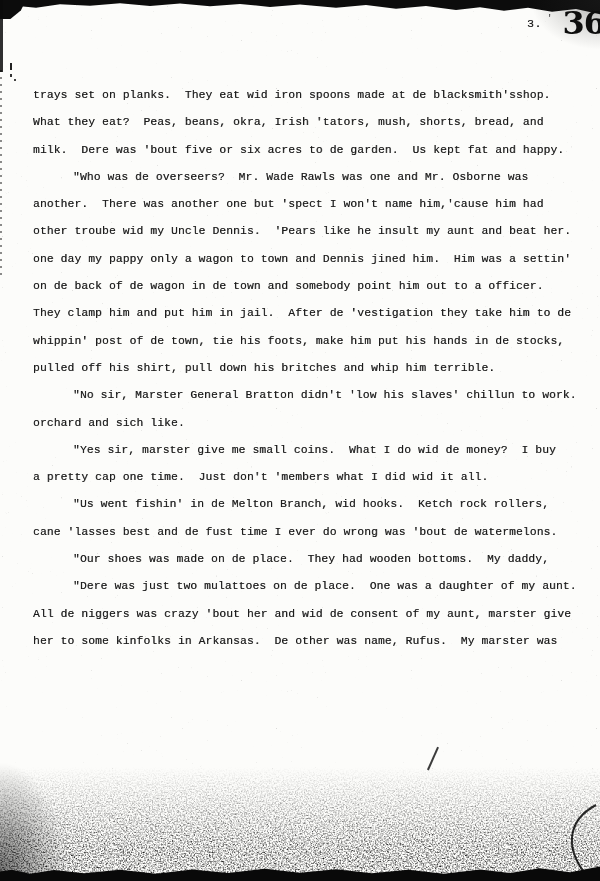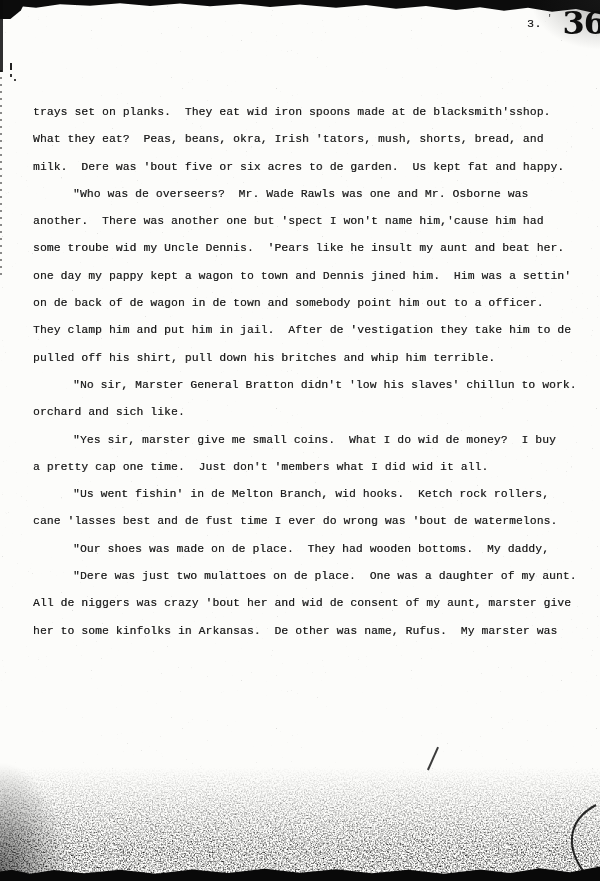--- a/index.html
+++ b/index.html
@@ -49,21 +49,21 @@
     font-size:11.5px;letter-spacing:.5px;color:#222;
     text-shadow:.3px .3px .3px rgba(0,0,0,.6);
   }
   .pageno-tick{position:absolute;left:547px;top:14px;font-size:9px;color:#333;}
   .stamp{
     position:absolute;right:-5px;top:4px;
     font-family:"DejaVu Serif","Liberation Serif",serif;
     font-weight:700;font-size:32px;color:#0d0d0d;letter-spacing:-1px;
   }
   
-  .textbody{position:absolute;left:33px;top:99px;width:560px;}
+  .textbody{position:absolute;left:33px;top:82px;width:560px;}
   .line{
     white-space:pre;
     font-size:11.3px;
     line-height:27.3px;
     letter-spacing:.12px;
     text-shadow:.35px .35px .35px rgba(20,20,20,.55);
   }
   .line.indent{padding-left:40px;}
   
   .mark-topleft-stem{position:absolute;left:10px;top:63px;width:2px;height:7px;background:#222;}
@@ -96,24 +96,25 @@
   <span class="pageno">3.</span>
   <span class="pageno-tick">′</span>
   <span class="stamp">36</span>
 
   <div class="textbody">
       <div class="line">trays set on planks.  They eat wid iron spoons made at de blacksmith'sshop.</div>
       <div class="line">What they eat?  Peas, beans, okra, Irish 'tators, mush, shorts, bread, and</div>
       <div class="line">milk.  Dere was 'bout five or six acres to de garden.  Us kept fat and happy.</div>
       <div class="line indent">"Who was de overseers?  Mr. Wade Rawls was one and Mr. Osborne was</div>
       <div class="line">another.  There was another one but 'spect I won't name him,'cause him had</div>
-      <div class="line">some troube wid my Uncle Dennis.  'Pears like he insult my aunt and beat her.</div>
-      <div class="line">one day my pappy kept a wagon to town and Dennis jined him.  Him was a settin'</div>
+      <div class="line">other troube wid my Uncle Dennis.  'Pears like he insult my aunt and beat her.</div>
+      <div class="line">one day my pappy only a wagon to town and Dennis jined him.  Him was a settin'</div>
       <div class="line">on de back of de wagon in de town and somebody point him out to a officer.</div>
       <div class="line">They clamp him and put him in jail.  After de 'vestigation they take him to de</div>
+      <div class="line">whippin' post of de town, tie his foots, make him put his hands in de stocks,</div>
       <div class="line">pulled off his shirt, pull down his britches and whip him terrible.</div>
       <div class="line indent">"No sir, Marster General Bratton didn't 'low his slaves' chillun to work.</div>
       <div class="line">orchard and sich like.</div>
       <div class="line indent">"Yes sir, marster give me small coins.  What I do wid de money?  I buy</div>
       <div class="line">a pretty cap one time.  Just don't 'members what I did wid it all.</div>
       <div class="line indent">"Us went fishin' in de Melton Branch, wid hooks.  Ketch rock rollers,</div>
       <div class="line">cane 'lasses best and de fust time I ever do wrong was 'bout de watermelons.</div>
       <div class="line indent">"Our shoes was made on de place.  They had wooden bottoms.  My daddy,</div>
       <div class="line indent">"Dere was just two mulattoes on de place.  One was a daughter of my aunt.</div>
       <div class="line">All de niggers was crazy 'bout her and wid de consent of my aunt, marster give</div>

